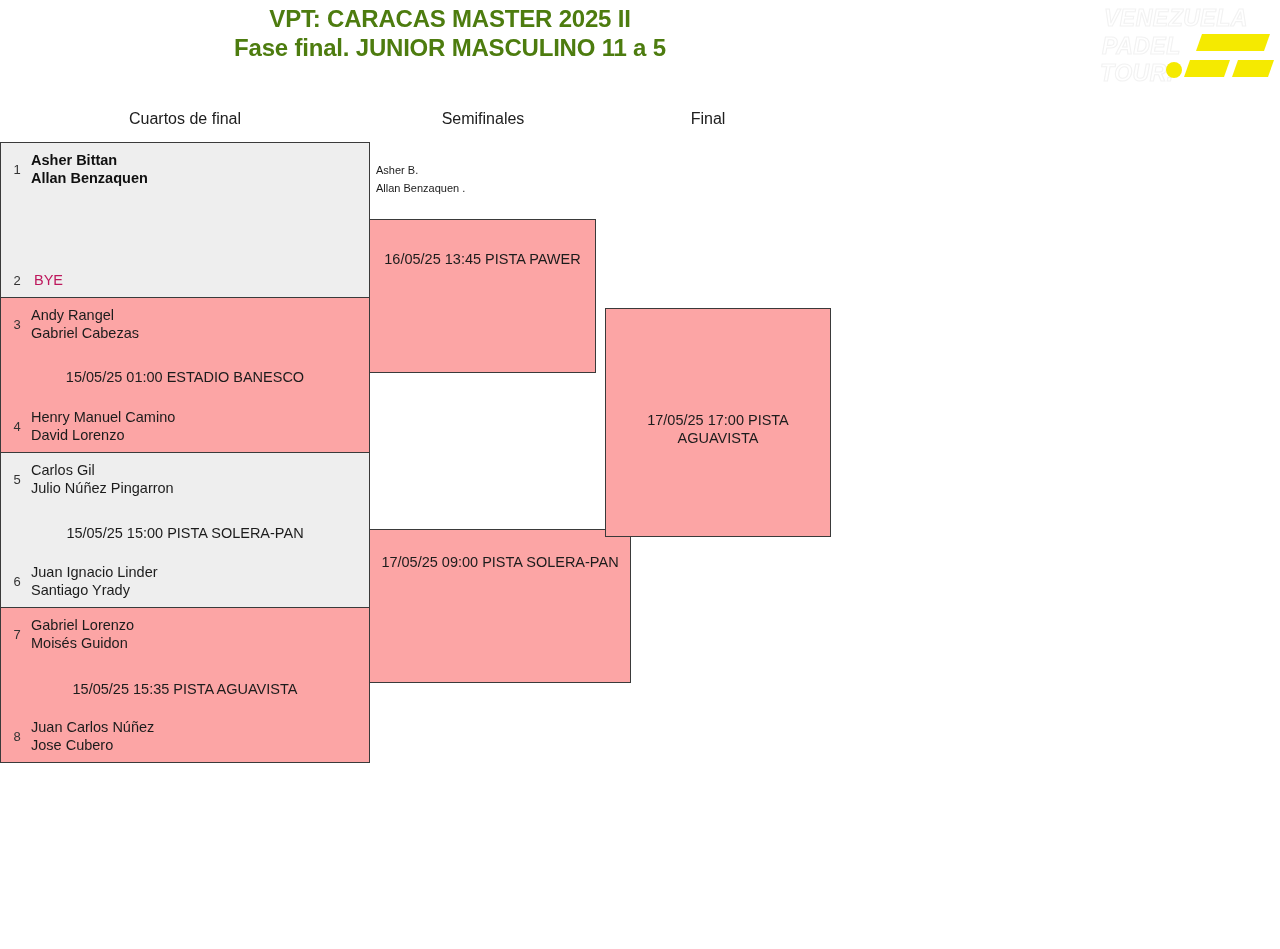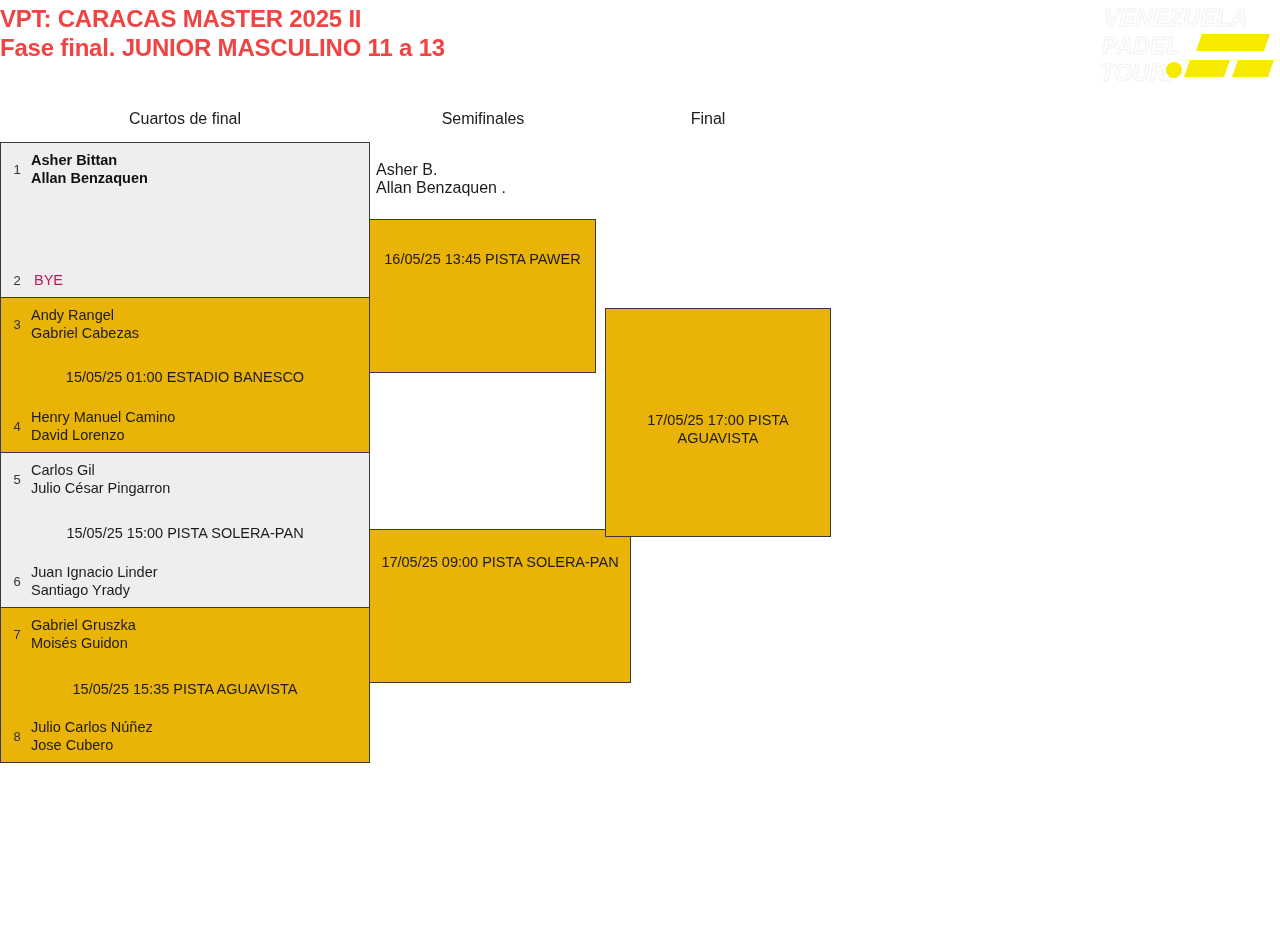--- a/index.html
+++ b/index.html
@@ -21,22 +21,23 @@
     position: absolute;
     left: 0px;
     top: 4px;
     width: 900px;
   }
   .title-line {
     font-size: 24px;
     font-weight: bold;
     letter-spacing: -0.2px;
     line-height: 29px;
-    color: #ef4444;
-    white-space: nowrap;
+    color: #4d7c0f;
+    white-space: nowrap;
+    text-align: center;
   }
 
   
   #vpt-logo {
     position: absolute;
     left: 1098px;
     top: 2px;
     width: 176px;
     height: 84px;
   }
@@ -51,21 +52,21 @@
   }
   #round-header-0 { left: 60px;  top: 110px; width: 250px; }
   #round-header-1 { left: 383px; top: 110px; width: 200px; }
   #round-header-2 { left: 633px; top: 110px; width: 150px; }
 
   
   .match-box {
     position: absolute;
     box-sizing: border-box;
     border: 1px solid #3a3a3a;
-    background: #eab308;
+    background: #fca5a5;
   }
   .match-box.shaded { background: #eeeeee; }
 
   
   #match-qf-1 { left: 0px;  top: 142px; width: 370px; height: 156px; }
   #match-qf-2 { left: 0px;  top: 297px; width: 370px; height: 156px; }
   #match-qf-3 { left: 0px;  top: 452px; width: 370px; height: 156px; }
   #match-qf-4 { left: 0px;  top: 607px; width: 370px; height: 156px; }
 
   
@@ -123,33 +124,33 @@
   #schedule-qf-2 { top: 70px; }
   #schedule-qf-3 { top: 71px; }
   #schedule-qf-4 { top: 72px; }
   #schedule-sf-1 { top: 30px; }
   #schedule-sf-2 { top: 23px; }
   #schedule-f-1  { top: 102px; }
 
   
   .qualified-label {
     position: absolute;
-    font-size: 16px;
+    font-size: 11px;
     line-height: 18px;
     color: #1c1c1c;
     white-space: nowrap;
   }
   #qualified-sf-1 { left: 376px; top: 161px; }
 </style>
 </head>
 <body>
 
 <div id="tournament-header">
   <div class="title-line">VPT: CARACAS MASTER 2025 II</div>
-  <div class="title-line">Fase final. JUNIOR MASCULINO 11 a 13</div>
+  <div class="title-line">Fase final. JUNIOR MASCULINO 11 a 5</div>
 </div>
 
 <div id="vpt-logo">
   <svg width="176" height="84" viewBox="0 0 176 84">
     <g fill="none" stroke="#f2f2f2" stroke-width="1.1" font-family="Liberation Sans, sans-serif" font-weight="bold" font-style="italic" letter-spacing="0.5">
       <text x="6" y="24" font-size="23">VENEZUELA</text>
       <text x="4" y="52" font-size="23">PADEL</text>
       <text x="2" y="79" font-size="23">TOUR.</text>
     </g>
     <g fill="#f5ea00">
@@ -195,46 +196,46 @@
       <span>David Lorenzo</span>
     </span>
   </div>
 </div>
 
 <div class="match-box shaded" id="match-qf-3">
   <div class="team-row top">
     <span class="seed">5</span>
     <span class="players">
       <span>Carlos Gil</span><br>
-      <span>Julio César Pingarron</span>
+      <span>Julio Núñez Pingarron</span>
     </span>
   </div>
   <div class="schedule" id="schedule-qf-3">15/05/25 15:00 PISTA SOLERA-PAN</div>
   <div class="team-row bottom">
     <span class="seed">6</span>
     <span class="players">
       <span>Juan Ignacio Linder</span><br>
       <span>Santiago Yrady</span>
     </span>
   </div>
 </div>
 
 <div class="match-box" id="match-qf-4">
   <div class="team-row top">
     <span class="seed">7</span>
     <span class="players">
-      <span>Gabriel Gruszka</span><br>
+      <span>Gabriel Lorenzo</span><br>
       <span>Moisés Guidon</span>
     </span>
   </div>
   <div class="schedule" id="schedule-qf-4">15/05/25 15:35 PISTA AGUAVISTA</div>
   <div class="team-row bottom">
     <span class="seed">8</span>
     <span class="players">
-      <span>Julio Carlos Núñez</span><br>
+      <span>Juan Carlos Núñez</span><br>
       <span>Jose Cubero</span>
     </span>
   </div>
 </div>
 
 <div class="qualified-label" id="qualified-sf-1">
   <span>Asher B.</span><br>
   <span>Allan Benzaquen .</span>
 </div>
 

